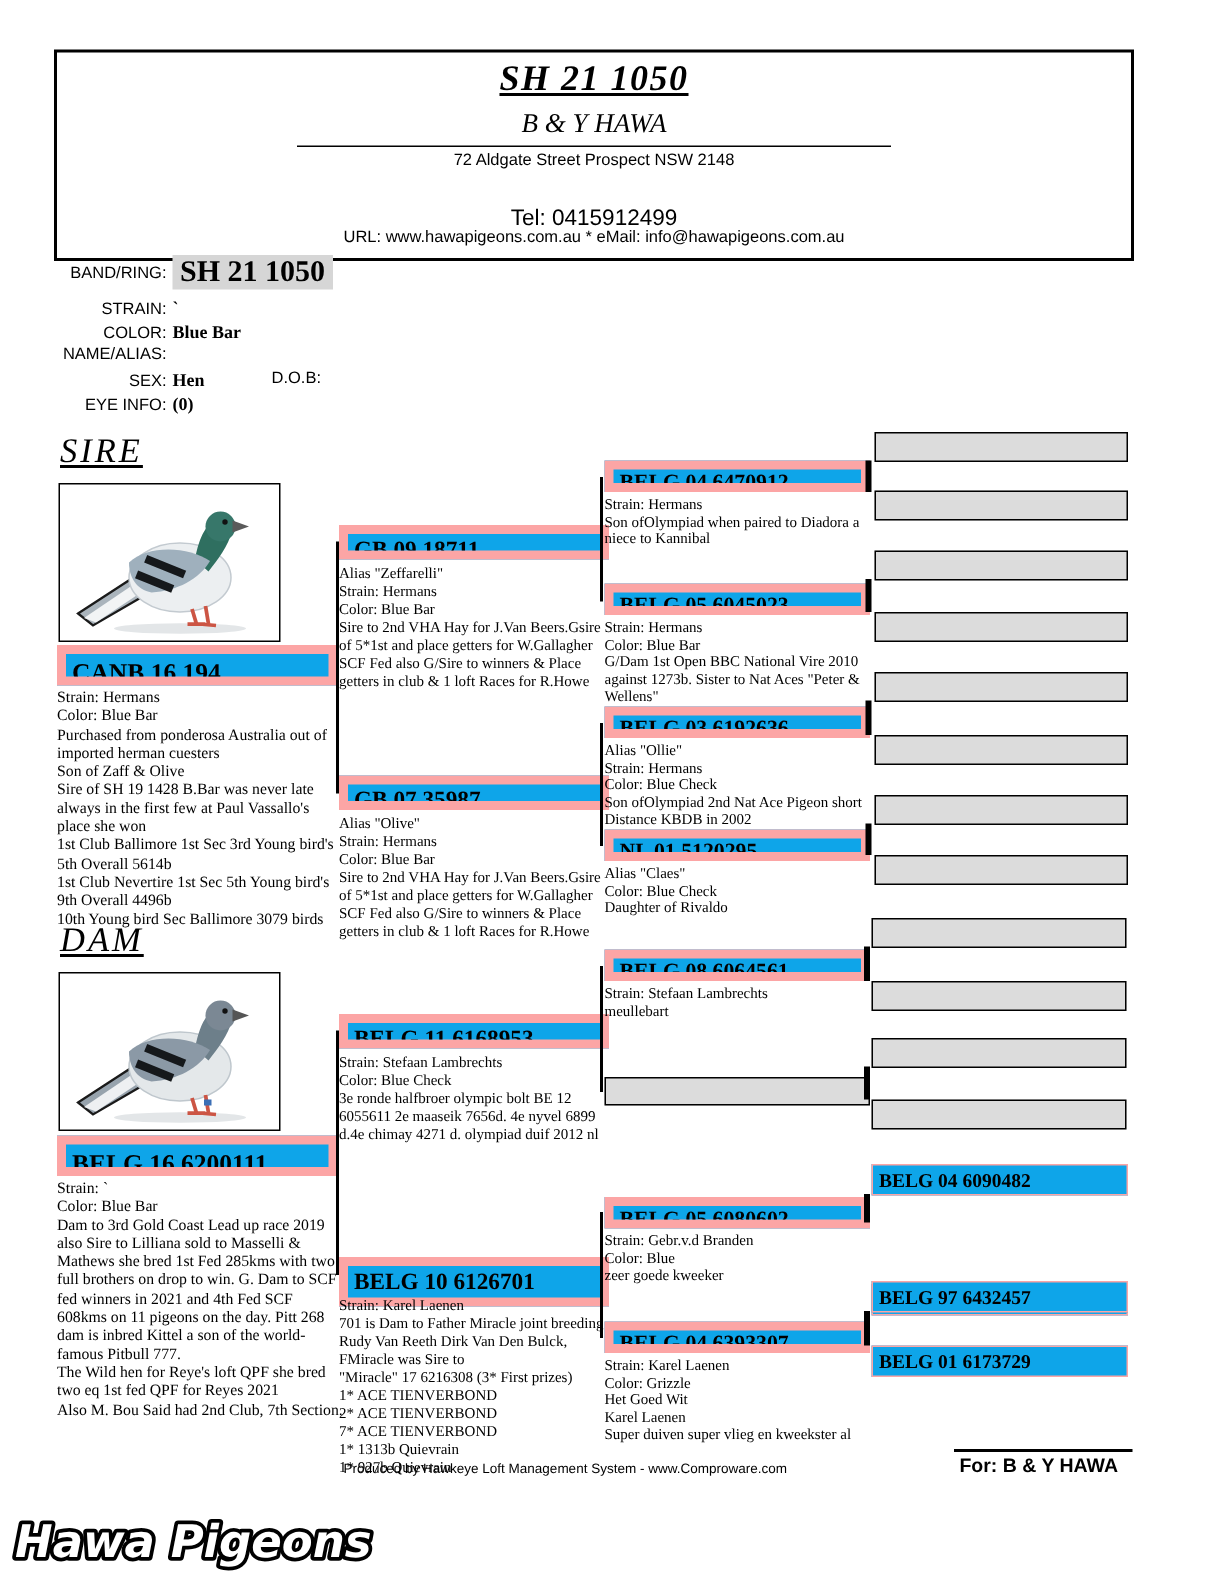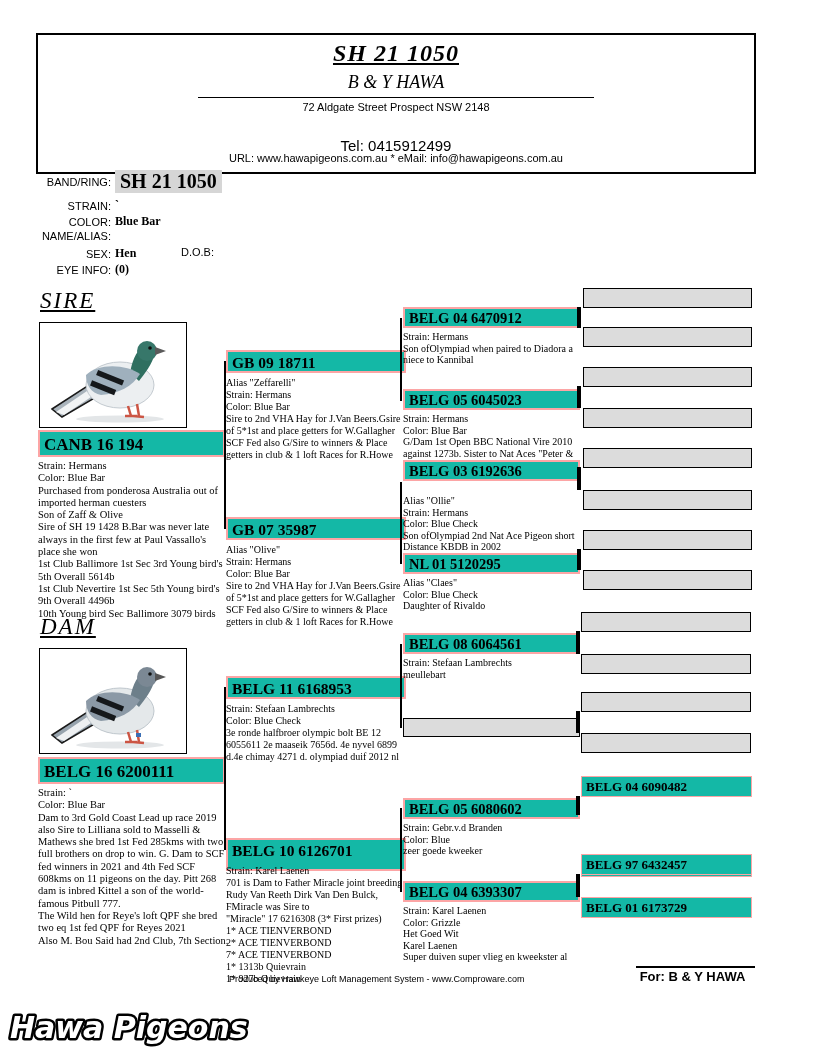--- a/index.html
+++ b/index.html
@@ -28,21 +28,21 @@
 
   
   .section-heading{position:absolute;left:40px;font-family:"Liberation Serif",serif;
                    font-style:italic;font-size:23px;text-decoration:underline;letter-spacing:2px;}
 
   
   .photo{position:absolute;left:39px;width:146px;height:104px;border:1px solid #000;background:#fff;}
   .photo svg{width:100%;height:100%;}
 
   
-  .ped-title{position:absolute;border:2px solid #fca5a5;background:#14b8a6;
+  .ped-title{position:absolute;border:6px solid #fca5a5;background:#0ea5e9;
              font-family:"Liberation Serif",serif;font-weight:bold;
              padding:1px 4px;box-sizing:border-box;white-space:nowrap;overflow:hidden;}
   .t-g1{font-size:17px;}
   .t-g2{font-size:15.5px;}
   .t-g3{font-size:14.5px;}
   .t-g4{font-size:13px;border-width:1.5px;}
   .ped-details{position:absolute;font-family:"Liberation Serif",serif;}
   .d-g1{font-size:10.5px;line-height:12.3px;}
   .d-g2{font-size:10px;line-height:12px;}
   .d-g3{font-size:10px;line-height:11.5px;}
@@ -201,21 +201,21 @@
       <div class="detail-line">Son ofOlympiad when paired to Diadora a niece to Kannibal</div>
     </div>
 
   <div class="ped-title t-g3" style="left:403px;top:389px;width:177px;height:21px;line-height:17px;">BELG 05 6045023</div>
   <div class="ped-details d-g3" style="left:403px;top:413px;width:177px;">
       <div class="detail-line">Strain: Hermans</div>
       <div class="detail-line">Color: Blue Bar</div>
       <div class="detail-line">G/Dam 1st Open BBC National Vire 2010 against 1273b. Sister to Nat Aces "Peter &amp; Wellens"</div>
     </div>
 
-  <div class="ped-title t-g3" style="left:403px;top:460px;width:177px;height:21px;line-height:17px;">BELG 03 6192636</div>
+  <div class="ped-title t-g3" style="left:403px;top:471px;width:177px;height:21px;line-height:17px;">BELG 03 6192636</div>
   <div class="ped-details d-g3" style="left:403px;top:495px;width:177px;">
       <div class="detail-line">Alias "Ollie"</div>
       <div class="detail-line">Strain: Hermans</div>
       <div class="detail-line">Color: Blue Check</div>
       <div class="detail-line">Son ofOlympiad 2nd Nat Ace Pigeon short Distance KBDB in 2002</div>
     </div>
 
   <div class="ped-title t-g3" style="left:403px;top:553px;width:177px;height:21px;line-height:17px;">NL 01 5120295</div>
   <div class="ped-details d-g3" style="left:403px;top:577px;width:177px;">
       <div class="detail-line">Alias "Claes"</div>

